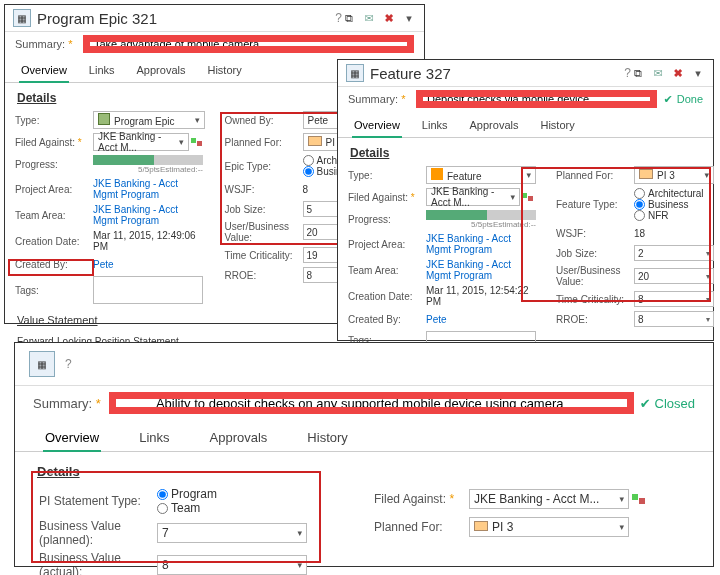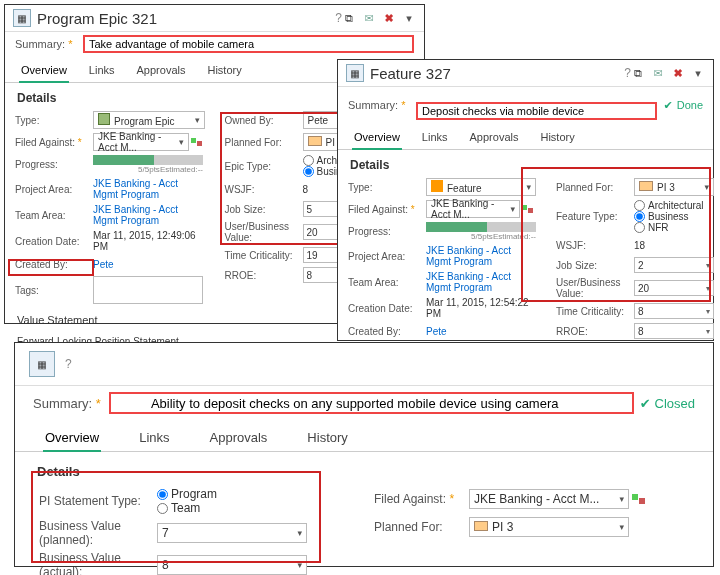--- a/index.html
+++ b/index.html
@@ -13,28 +13,28 @@
 .ttitle { font-size: 15px; font-weight: normal; flex: 1; }
 .help { color: #888; font-size: 12px; margin-left: 4px; }
 .ticons { display: flex; gap: 6px; }
 .tic { width: 14px; height: 14px; display: inline-flex; align-items: center; justify-content: center; font-size: 11px; cursor: pointer; }
 .tic.mail { color: #7a9; }
 .tic.close { color: #c33; font-weight: bold; }
 .tic.menu { color: #555; }
 .row { display: flex; align-items: center; padding: 3px 10px; gap: 6px; }
 .lbl { min-width: 62px; color: #555; }
 .req { color: #e90; margin-right: 2px; }
-.inp { border: 2px solid #ef4444; padding: 2px 4px; font-size: 11px; height: 18px; }
+.inp { border: 7px solid #ef4444; padding: 2px 4px; font-size: 11px; height: 18px; }
 .sel { border: 1px solid #bbb; padding: 1px 4px; font-size: 11px; height: 18px; background: #fff; display: flex; align-items: center; justify-content: space-between; cursor: pointer; }
 .sel::after { content: "▾"; color: #555; font-size: 9px; margin-left: 4px; }
 .tabs { display: flex; gap: 18px; padding: 4px 14px 0; border-bottom: 1px solid #ccc; }
 .tab { padding: 4px 2px 6px; cursor: pointer; color: #444; position: relative; }
 .tab.active { color: #000; }
 .tab.active::after { content: ""; position: absolute; left: 0; right: 0; bottom: -1px; height: 2px; background: #2a7; }
-.section-h { font-weight: bold; padding: 8px 12px 4px; font-size: 12px; }
+.section-h { font-weight: bold; padding: 8px 12px 4px; font-size: 12px; text-decoration: underline; }
 .grid { display: flex; }
 .col { flex: 1; }
 .frow { display: flex; align-items: center; padding: 2px 10px; min-height: 20px; }
 .flbl { width: 78px; color: #555; font-size: 10px; }
 .fval { flex: 1; font-size: 10px; }
 .link { color: #06c; cursor: pointer; }
 .pbar { height: 10px; width: 110px; background: linear-gradient(to right, #5a7 0%, #5a7 55%, #ccc 55%, #ccc 100%); }
 .est { font-size: 8px; color: #888; display: flex; justify-content: flex-end; width: 110px; }
 .radio { display: flex; align-items: center; gap: 3px; font-size: 10px; }
 .radio input { width: 11px; height: 11px; }
@@ -182,21 +182,21 @@
     <span class="help">?</span>
     <div class="ticons">
       <span class="tic">⧉</span>
       <span class="tic mail">✉</span>
       <span class="tic close">✖</span>
       <span class="tic menu">▾</span>
     </div>
   </div>
   <div class="row">
     <span class="lbl"><span>Summary:</span> <span class="req">*</span></span>
-    <input class="inp" style="flex: 1 1 0%; margin-top: 12px;" value="Deposit checks via mobile device">
+    <input class="inp" style="flex: 1 1 0%;" value="Deposit checks via mobile device">
     <span class="done">Done</span>
   </div>
   <div class="tabs">
     <span class="tab active">Overview</span>
     <span class="tab">Links</span>
     <span class="tab">Approvals</span>
     <span class="tab">History</span>
   </div>
   <div class="section-h">Details</div>
   <div class="grid">

